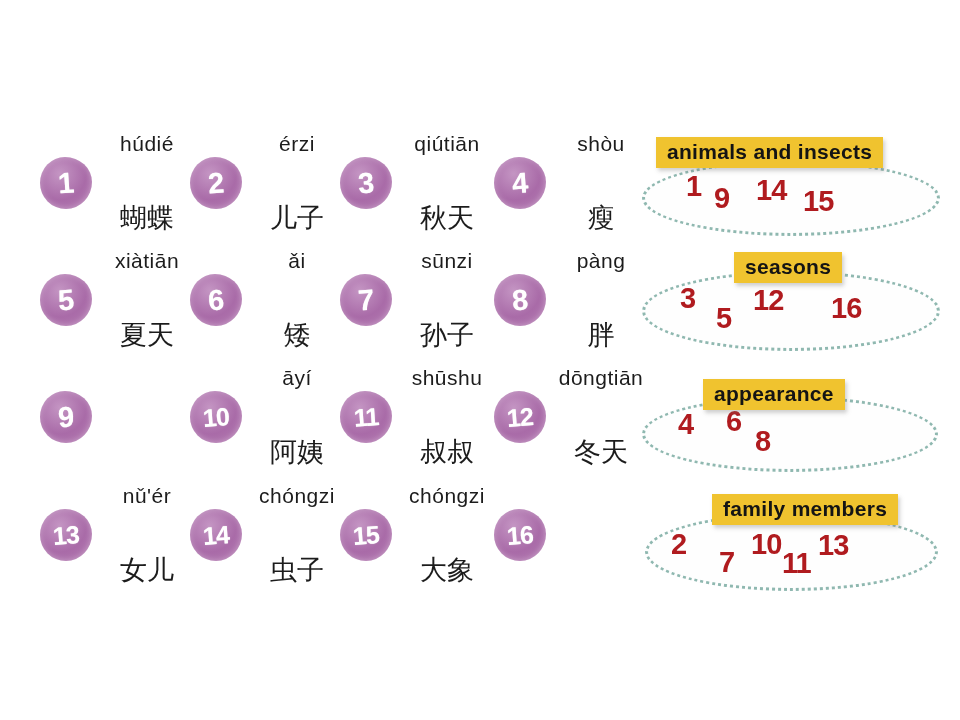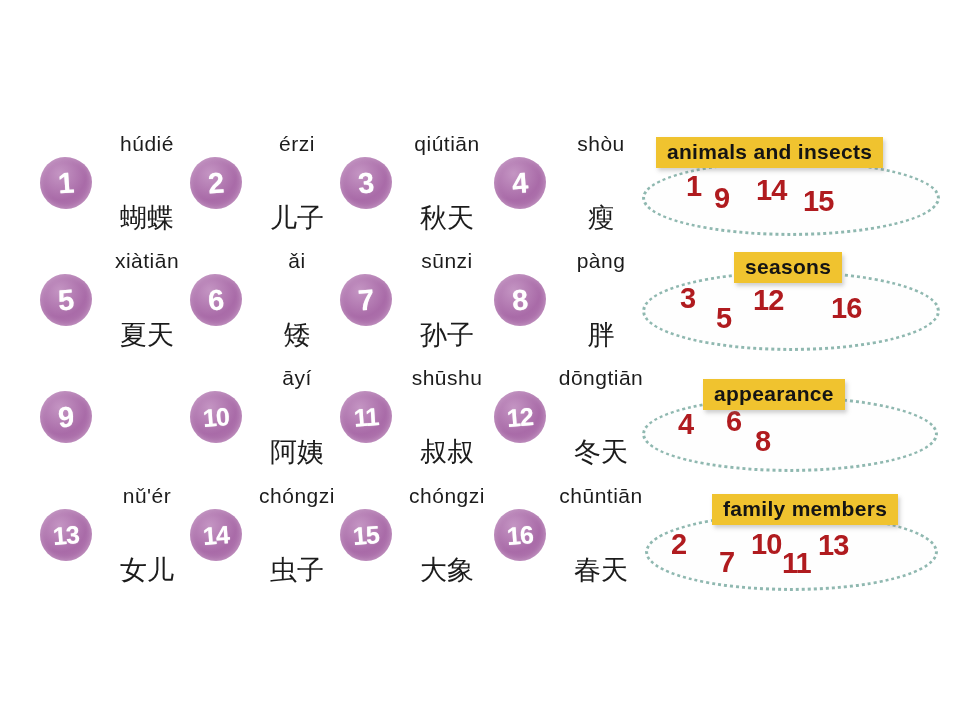--- a/index.html
+++ b/index.html
@@ -225,24 +225,20 @@
           <span>15</span>
         </div>
         <div class="vocab-text">
           <span class="pinyin">chóngzi</span>
           <span class="hanzi">大象</span>
         </div>
       </div>
       <div class="vocab-item" style="left: 494px; top: 504px;">
         <div class="num-circle two-digit">
           <span>16</span>
-        </div>
-        <div class="vocab-text">
-          <span class="pinyin">chūntiān</span>
-          <span class="hanzi">春天</span>
         </div>
       </div>
     </div>
   <div id="category-groups">
       <div class="cat-oval" style="left: 642px; top: 160px; width: 298px; height: 76px;"></div>
       <div class="cat-label" style="left: 656px; top: 137px;">animals and insects</div>
       <div class="answer-num" style="left: 686px; top: 172px;">1</div>
       <div class="answer-num" style="left: 714px; top: 184px;">9</div>
       <div class="answer-num" style="left: 756px; top: 176px;">14</div>
       <div class="answer-num" style="left: 803px; top: 187px;">15</div>

